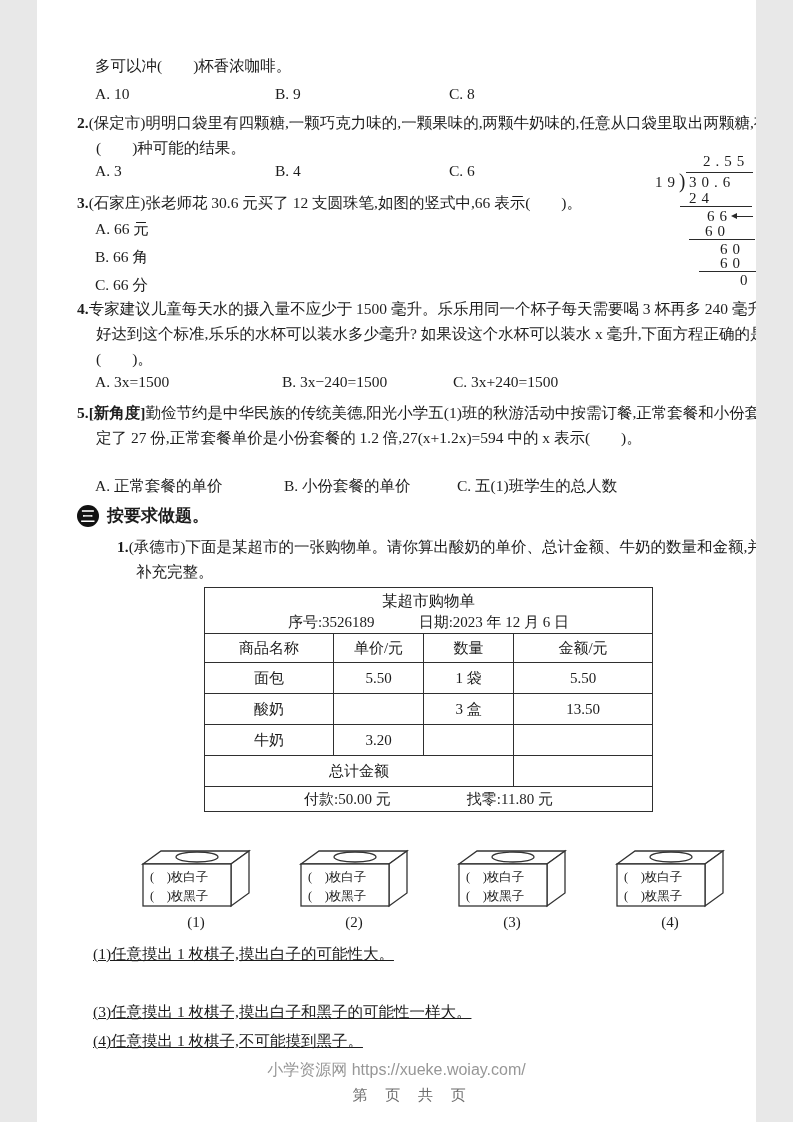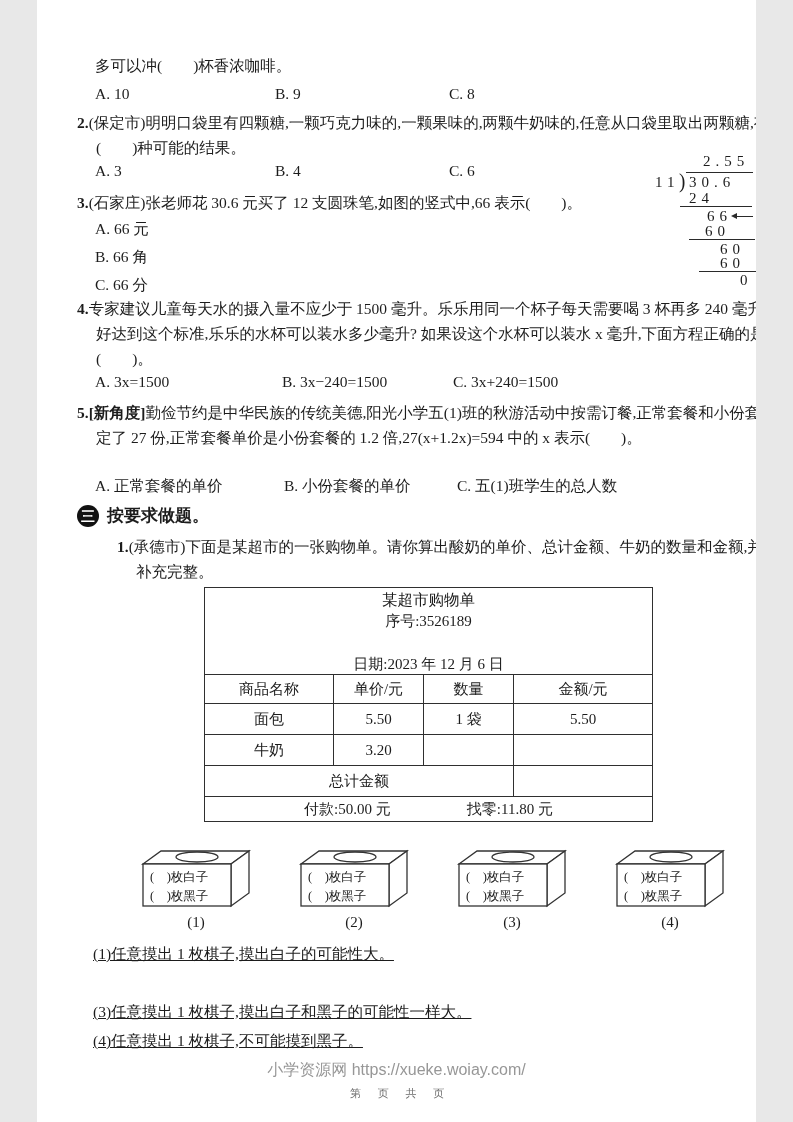--- a/index.html
+++ b/index.html
@@ -38,38 +38,38 @@
   .sicon { width:22px; height:22px; border-radius:50%; background:#111; color:#fff;
            display:flex; align-items:center; justify-content:center;
            font-size:14px; font-weight:bold; line-height:1; }
   .sectitle { font-size:17px; font-weight:bold; }
   
   .receipt { position:absolute; left:167px; top:587px; border-collapse:collapse; table-layout:fixed;
              border:1.6px solid #2f2f2f; }
   .receipt td { border:1.2px solid #2f2f2f; text-align:center; padding:0; font-size:15px;margin-top:8px; }
   .rtitlecell { height:45px; }
   .rtitle { line-height:24px; font-size:15.5px; }
-  .rserial { display:flex; justify-content:center; gap:24px; line-height:19px;flex-direction:column; }
+  .rserial { display:flex; justify-content:center; gap:44px; line-height:19px; }
   .rhead td { height:28px; }
   .rrow td { height:30px; }
   .rtotal td { height:30px; }
   .rpay td { height:24px; }
   .payrow { display:flex; justify-content:center; gap:76px; }
   
   .box { position:absolute; width:118px; text-align:center; }
   .box svg { display:block; }
   .box polygon, .box rect, .box ellipse { fill:#ffffff; stroke:#333333; stroke-width:1.3; }
   .box text { fill:#1c1c1c; font-size:12.5px; font-family:"Liberation Serif","DejaVu Serif",serif; }
   .boxlabel { margin-top:4px; font-size:15px; }
   .item { position:absolute; left:56px; white-space:nowrap;text-decoration:underline; }
   
   .fsite { position:absolute; left:0; top:1060px; width:100%; text-align:center;
            color:#979797; font-size:16px; font-family:"Liberation Sans","DejaVu Sans",sans-serif; }
-  .fpage { position:absolute; left:4px; top:1086px; width:100%; text-align:center;
-           color:#6e6e6e; font-size:11px; letter-spacing:7px; }
+  .fpage { position:absolute; left:16px; top:1086px; width:100%; text-align:center;
+           color:#6e6e6e; font-size:15px; letter-spacing:7px; }
 </style>
 </head>
 <body>
 
 <div class="page">
 
   <div class="abs" style="left:58px; top:56px;">
     <span>多可以冲(　　)杯香浓咖啡。</span>
   </div>
   <div class="optrow" style="top:85px;">
@@ -93,21 +93,21 @@
     <p class="qp">
       <b class="qnum">3.</b><span>(石家庄)张老师花 30.6 元买了 12 支圆珠笔,如图的竖式中,66 表示(　　)。</span>
     </p>
   </div>
   <div class="abs optline" style="top:219px;">A. 66 元</div>
   <div class="abs optline" style="top:247px;">B. 66 角</div>
   <div class="abs optline" style="top:275px;">C. 66 分</div>
 
   <div class="dv">
     <span style="left:54px; top:4px;">2.55</span>
-    <span style="left:6px; top:25px;">11</span>
+    <span style="left:6px; top:25px;">19</span>
     <span class="paren" style="left:30px; top:21px;">)</span>
     <div class="dvline" style="left:37px; top:22px; width:67px;"></div>
     <span style="left:40px; top:25px;">30.6</span>
     <span style="left:40px; top:41px;">24</span>
     <div class="dvline" style="left:31px; top:56px; width:72px;"></div>
     <span style="left:58px; top:59px;">66</span>
     <div class="dvarrow" style="left:84px; top:66px;"></div>
     <span style="left:56px; top:74px;">60</span>
     <div class="dvline" style="left:40px; top:89px; width:66px;"></div>
     <span style="left:71px; top:92px;">60</span>
@@ -172,20 +172,26 @@
       <td>数量</td>
       <td>金额/元</td>
     </tr>
     <tr class="rrow">
       <td>面包</td>
       <td>5.50</td>
       <td>1 袋</td>
       <td>5.50</td>
     </tr>
     <tr class="rrow">
+      <td>酸奶</td>
+      <td></td>
+      <td>3 盒</td>
+      <td>13.50</td>
+    </tr>
+    <tr class="rrow">
       <td>牛奶</td>
       <td>3.20</td>
       <td></td>
       <td></td>
     </tr>
     <tr class="rtotal">
       <td colspan="3">总计金额</td>
       <td></td>
     </tr>
     <tr class="rpay">

